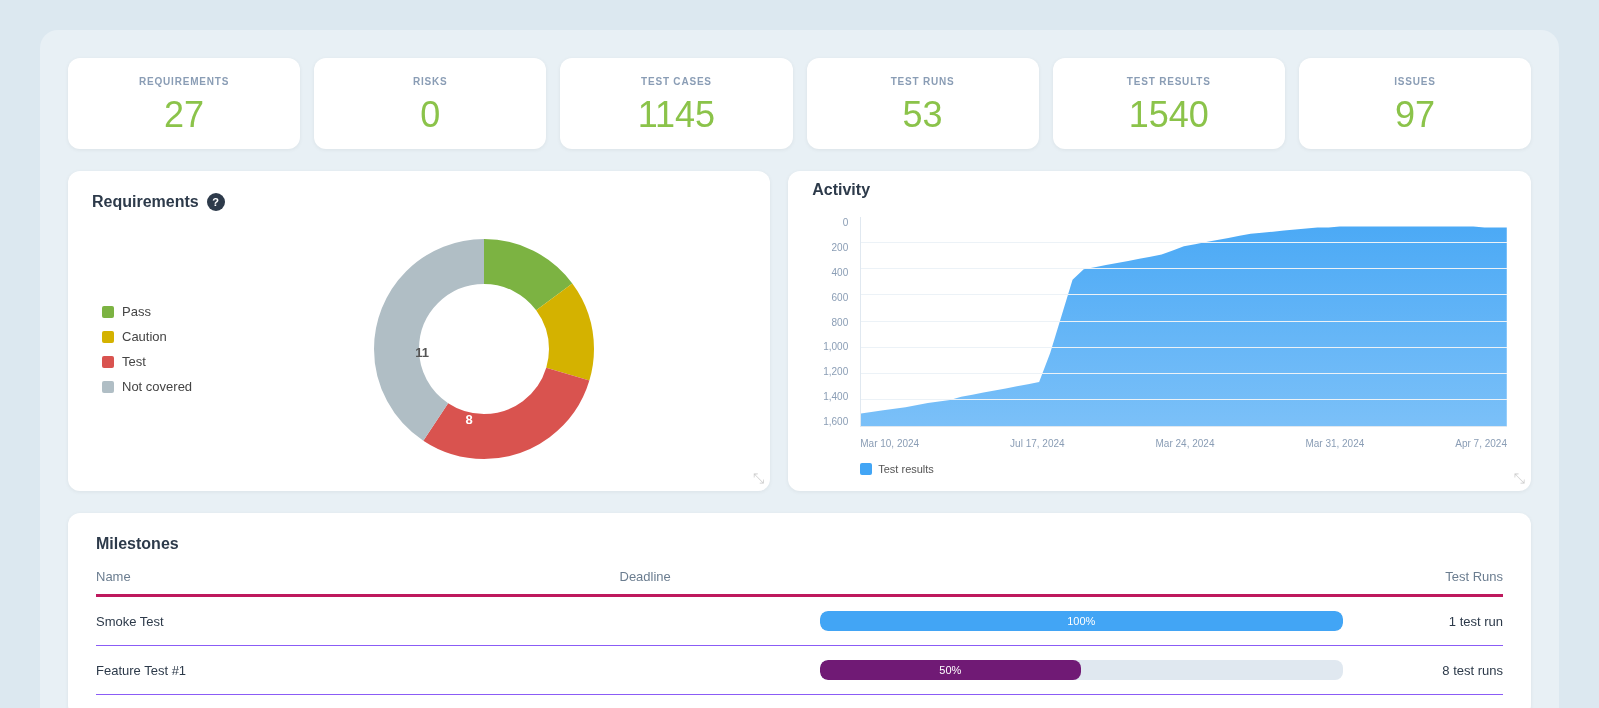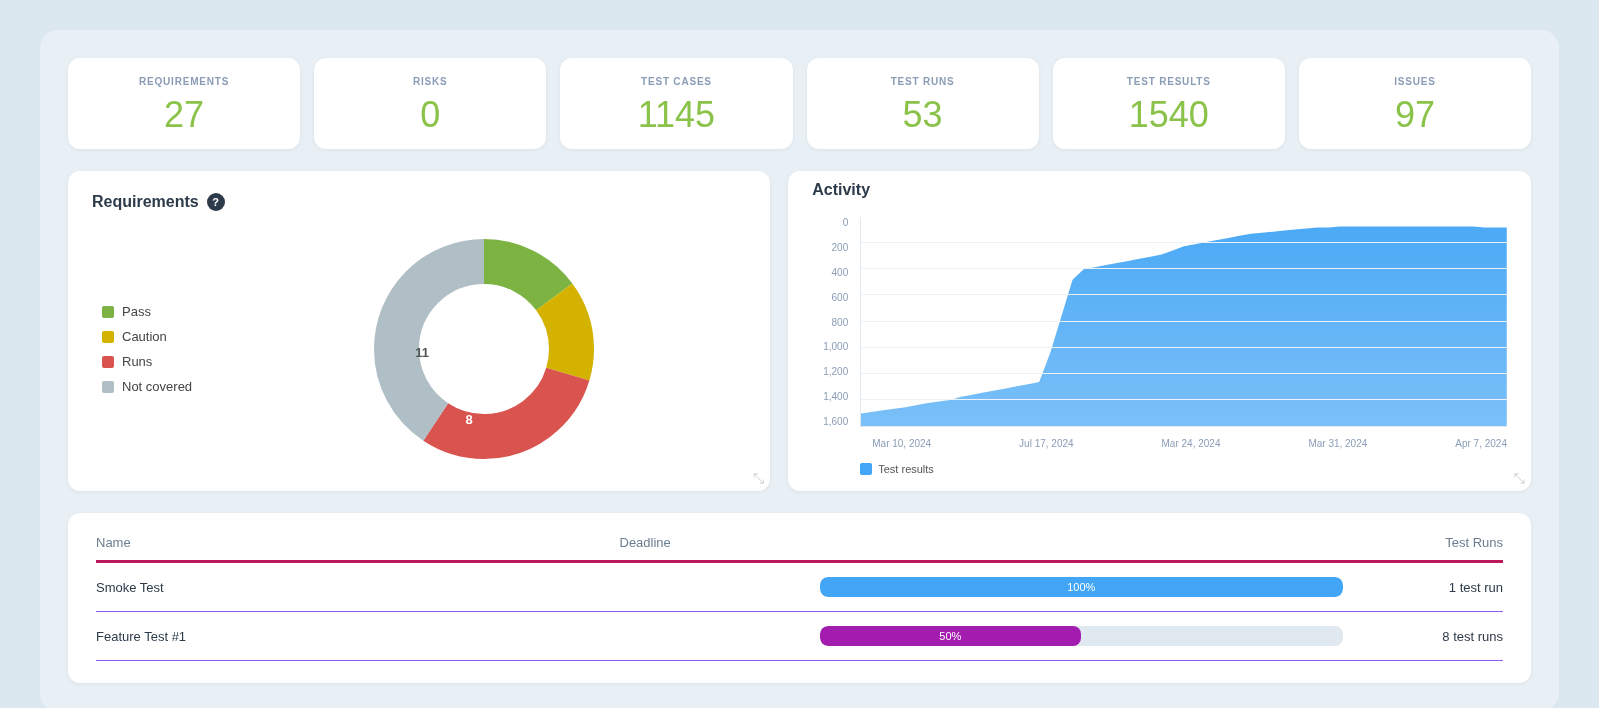--- a/index.html
+++ b/index.html
@@ -163,21 +163,21 @@
       overflow: hidden;
     }
     .chart-grid-line {
       position: absolute;
       left: 0;
       right: 0;
       border-top: 1px solid #ecf2f7;
     }
     .x-labels {
       position: absolute;
-      left: 60px;
+      left: 48px;
       right: 0;
       bottom: 0;
       height: 28px;
       display: flex;
       justify-content: space-between;
       align-items: center;
     }
     .x-label {
       font-size: 10px;
       color: #8a9db5;
@@ -304,21 +304,21 @@
         <div class="legend-item">
     <div class="legend-dot" style="background:#7cb342"></div>
     <span>Pass</span>
   </div>
             <div class="legend-item">
     <div class="legend-dot" style="background:#d4b200"></div>
     <span>Caution</span>
   </div>
             <div class="legend-item">
     <div class="legend-dot" style="background:#d9534f"></div>
-    <span>Runs</span>
+    <span>Test</span>
   </div>
             <div class="legend-item">
     <div class="legend-dot" style="background:#b0bec5"></div>
     <span>Not covered</span>
   </div>
           </div>
         <div class="donut-container">
           <svg width="240" height="240" viewBox="0 0 240 240">
 
             <path d="M120,120 L120,10 A110,110 0 0,1 193.74,43.62 Z" fill="none"></path>
@@ -397,39 +397,40 @@
       </div>
       <div class="chart-legend">
         <div class="chart-legend-dot"></div>
         <span>Test results</span>
       </div>
       <span class="resize-handle">⤡</span>
     </div>
   </div>
 
   <div class="milestones-panel">
+    <div class="milestones-title">Milestones</div>
     <div class="milestones-header">
       <span>Name</span>
       <span>Deadline</span>
       <span></span>
       <span style="text-align:right">Test Runs</span>
     </div>
     <div>
     <div class="milestone-row">
     <span>Smoke Test</span>
     <span></span>
     <div class="progress-bar-container">
       <div class="progress-bar-fill" style="width:100%;background:#42a5f5">100%</div>
     </div>
     <span class="test-runs-count">1 test run</span>
   </div>
         <div class="milestone-row">
     <span>Feature Test #1</span>
     <span></span>
     <div class="progress-bar-container">
-      <div class="progress-bar-fill" style="width:50%;background:#a21caf">50%</div>
+      <div class="progress-bar-fill" style="width:50%;background:#701a75">50%</div>
     </div>
     <span class="test-runs-count">8 test runs</span>
   </div>
       </div>
   </div>
 
 </div>
 
 </body></html>

